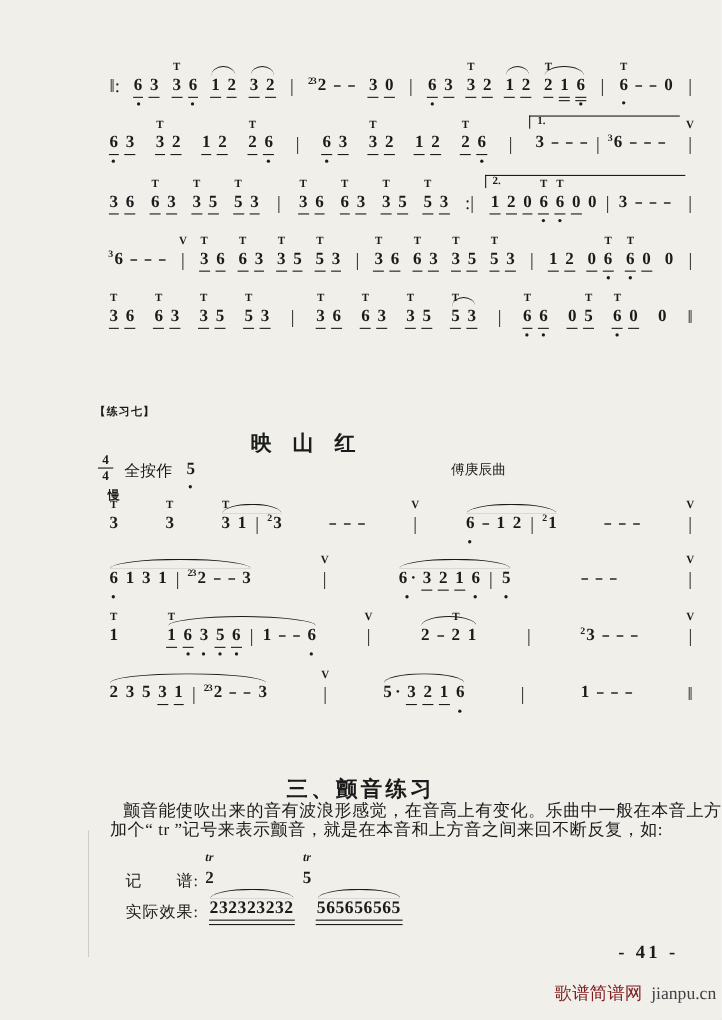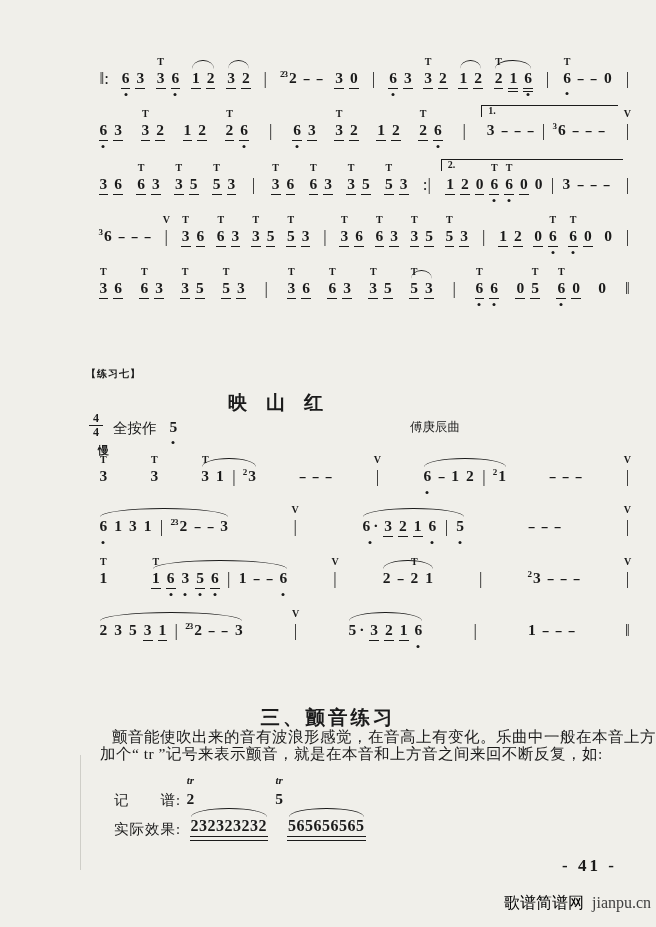--- a/index.html
+++ b/index.html
@@ -45,21 +45,21 @@
   .composer{left:410px;top:419px;font-size:12.5px;}
   .heading{left:0;top:664px;width:656px;text-align:center;font-size:19.5px;font-weight:bold;letter-spacing:3px;margin-top:40px;}
   .para{font-size:15.5px;letter-spacing:0.5px;}
   .para1{left:112px;top:727px;}
   .para2{left:82px;top:744px;margin-left:18px;}
   .row-label{font-size:14.5px;letter-spacing:1px;}
   .notation-label{left:114px;top:791px;}
   .effect-label{left:114px;top:820px;}
   .page-number{left:562px;top:856px;font-size:17px;font-weight:bold;letter-spacing:3px;}
   .watermark{left:504px;top:893px;font-size:16px;white-space:nowrap;}
-  .wm-site{color:#000000;}
+  .wm-site{color:#7f1d1d;}
   .wm-domain{color:#404040;margin-left:4px;}
   .crease{left:80px;top:755px;width:1px;height:115px;background:rgba(60,55,50,0.18);}
 </style>
 </head>
 <body>
 
 <div class="page">
 
   <div class="mline" style="top:52px">
       <span class="grp">

